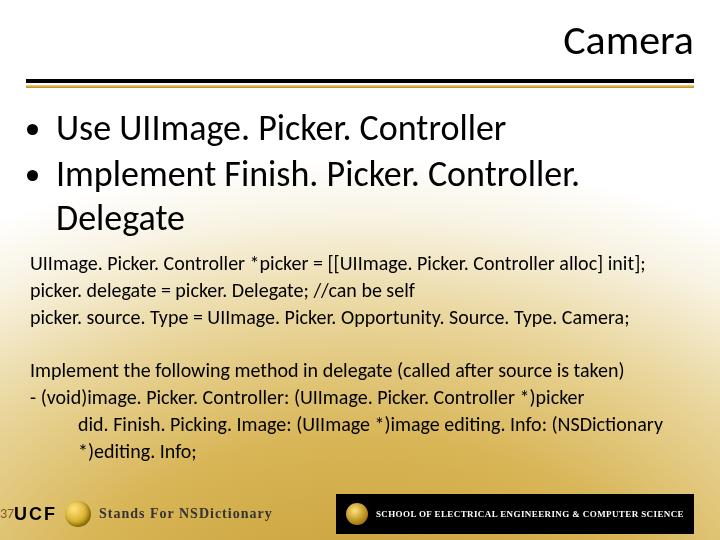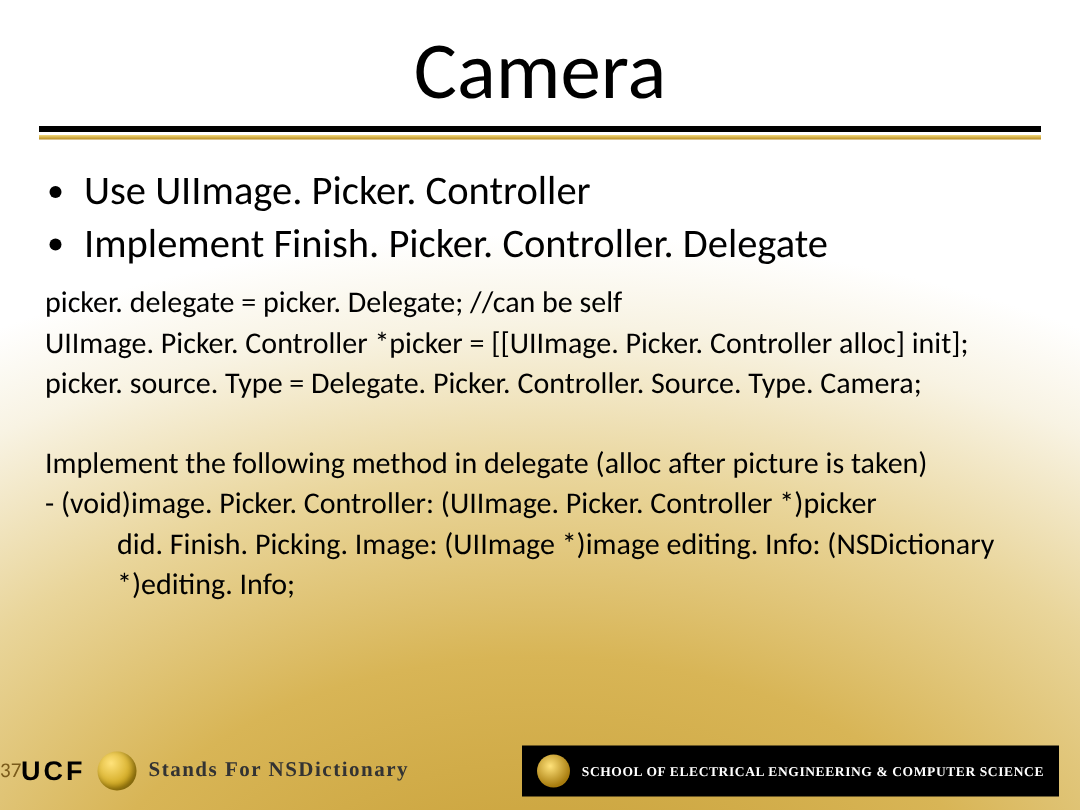--- a/index.html
+++ b/index.html
@@ -6,39 +6,39 @@
   body{width:720px;height:540px;font-family:"Calibri","Segoe UI",Arial,sans-serif;color:#000;overflow:hidden;background:#fff}
   .slide{
     position:relative;
     width:720px;height:540px;
     background:
       radial-gradient(ellipse 900px 600px at 50% 120%, #c39a2f 0%, #d8b556 35%, #e9d59a 55%, #f8f3e3 72%, #ffffff 82%);
     box-sizing:border-box;
     padding:10px 26px 60px 26px;
   }
   .title{
-    text-align:center;
-    font-size:54px;
-    margin:4px 0 4px 0;
+    text-align:right;
+    font-size:42px;
+    margin:4px 0 14px 0;
     font-weight:400;
   }
   .rule{
     height:4px;
     background:#000;
     margin:4px 0 2px 0;
   }
   .rule-gold{
     height:3px;
     background:linear-gradient(to bottom,#f0d87a,#b88a1e);
     margin-bottom:18px;
   }
   ul.bullets{
     margin:0 0 10px 8px;
     padding:0 0 0 22px;
-    font-size:27px;
+    font-size:36px;
   }
   ul.bullets li{margin:2px 0;list-style:disc}
   .code{
     font-size:20px;
     line-height:1.35;
     margin:6px 4px 26px 4px;
   }
   .para{
     font-size:20px;
     line-height:1.35;
@@ -49,25 +49,24 @@
     position:absolute;
     left:0;right:0;
     bottom:18px;
     text-align:left;
     font-size:14px;
     color:#7a5a1a;
   }
   
   .footer{
     position:absolute;
-    left:0;right:0;bottom:0;
+    left:0;right:12px;bottom:0;
     height:46px;
     display:flex;
     justify-content:space-between;
-    align-items:center;
     padding:0 14px 6px 14px;
     box-sizing:border-box;
   }
   .ucf-logo{display:flex;align-items:center;gap:8px}
   .ucf-text{font-family:Arial,sans-serif;font-weight:900;letter-spacing:2px;font-size:18px;color:#000}
   .pegasus{
     width:26px;height:26px;border-radius:50%;
     background:radial-gradient(circle at 35% 30%,#ffe27a,#caa014 70%);
     box-shadow:inset -2px -2px 4px rgba(0,0,0,.4);
   }
@@ -93,27 +92,27 @@
   <div class="title">Camera</div>
   <div class="rule"></div>
   <div class="rule-gold"></div>
 
   <ul class="bullets">
     <li>Use UIImage. Picker. Controller</li>
     <li>Implement Finish. Picker. Controller. Delegate</li>
   </ul>
 
   <div class="code">
+    <div>UIImage. Picker. Controller *picker = [[UIImage. Picker. Controller alloc] init];</div>
     <div>picker. delegate = picker. Delegate;  //can be self</div>
-    <div>UIImage. Picker. Controller *picker = [[UIImage. Picker. Controller alloc] init];</div>
-    <div>picker. source. Type = Delegate. Picker. Controller. Source. Type. Camera;</div>
+    <div>picker. source. Type = UIImage. Picker. Opportunity. Source. Type. Camera;</div>
   </div>
 
   <div class="para">
-    <div>Implement the following method in delegate (alloc after picture is taken)</div>
+    <div>Implement the following method in delegate (called after source is taken)</div>
     <div>- (void)image. Picker. Controller: (UIImage. Picker. Controller *)picker</div>
     <div class="indent">did. Finish. Picking. Image: (UIImage *)image editing. Info: (NSDictionary *)editing. Info;</div>
   </div>
 
   <div class="pagenum">37</div>
 
   <div class="footer">
     <div class="ucf-logo">
       <span class="ucf-text">UCF</span>
       <span class="pegasus"></span>

